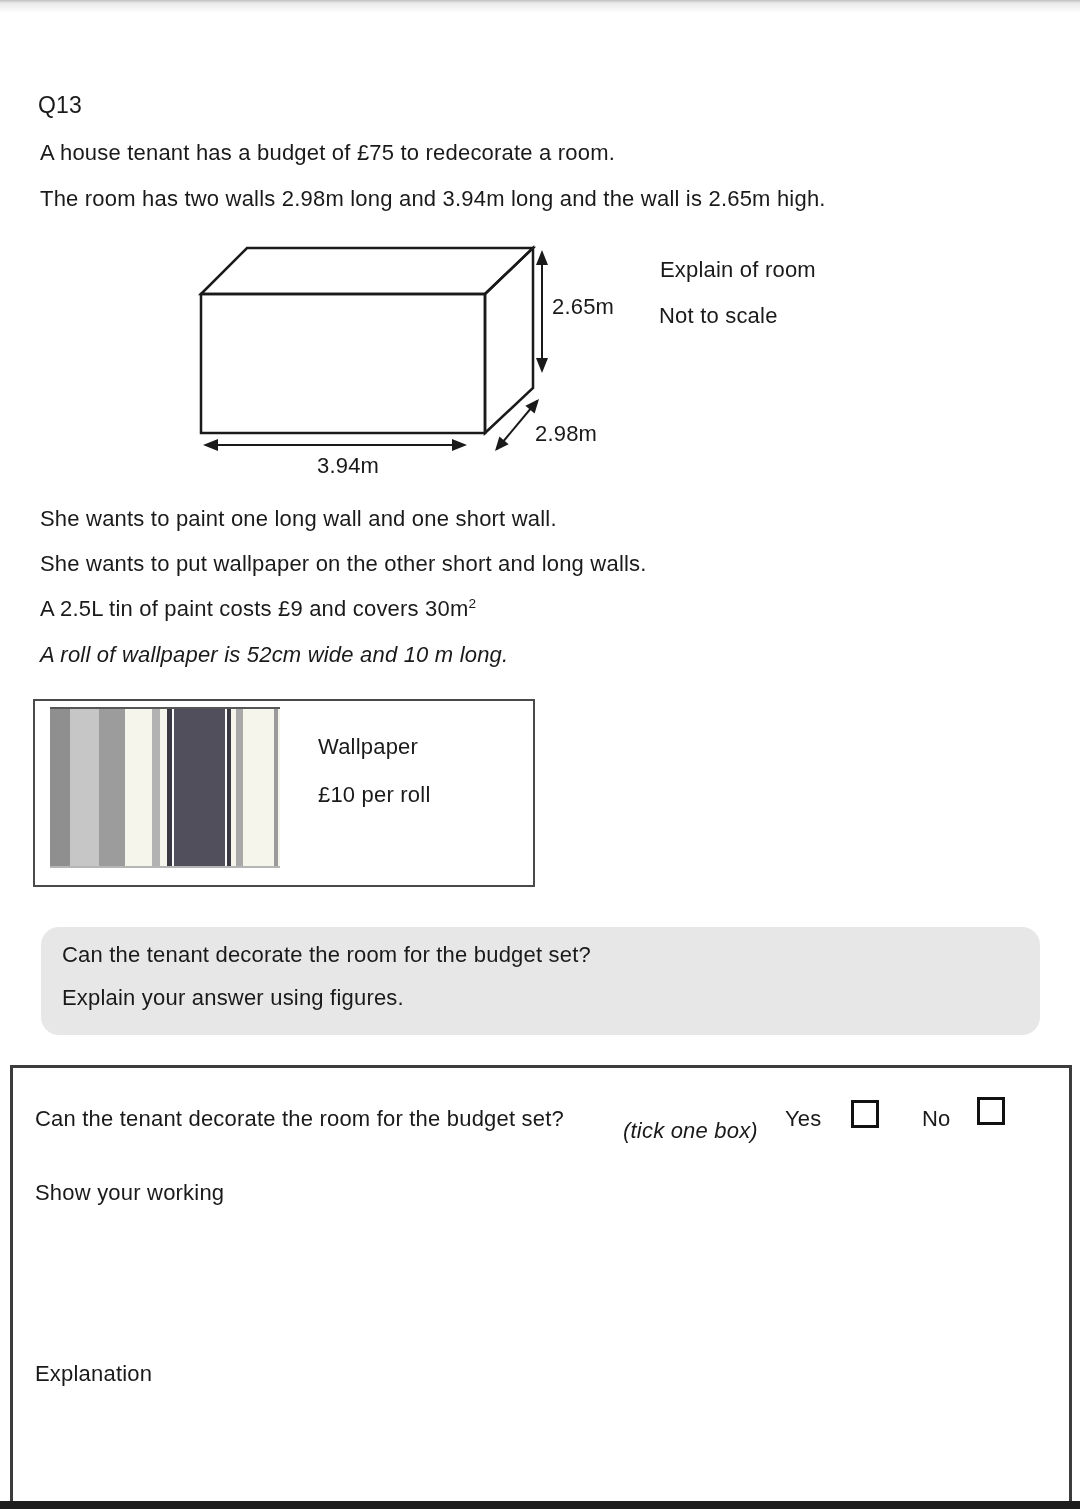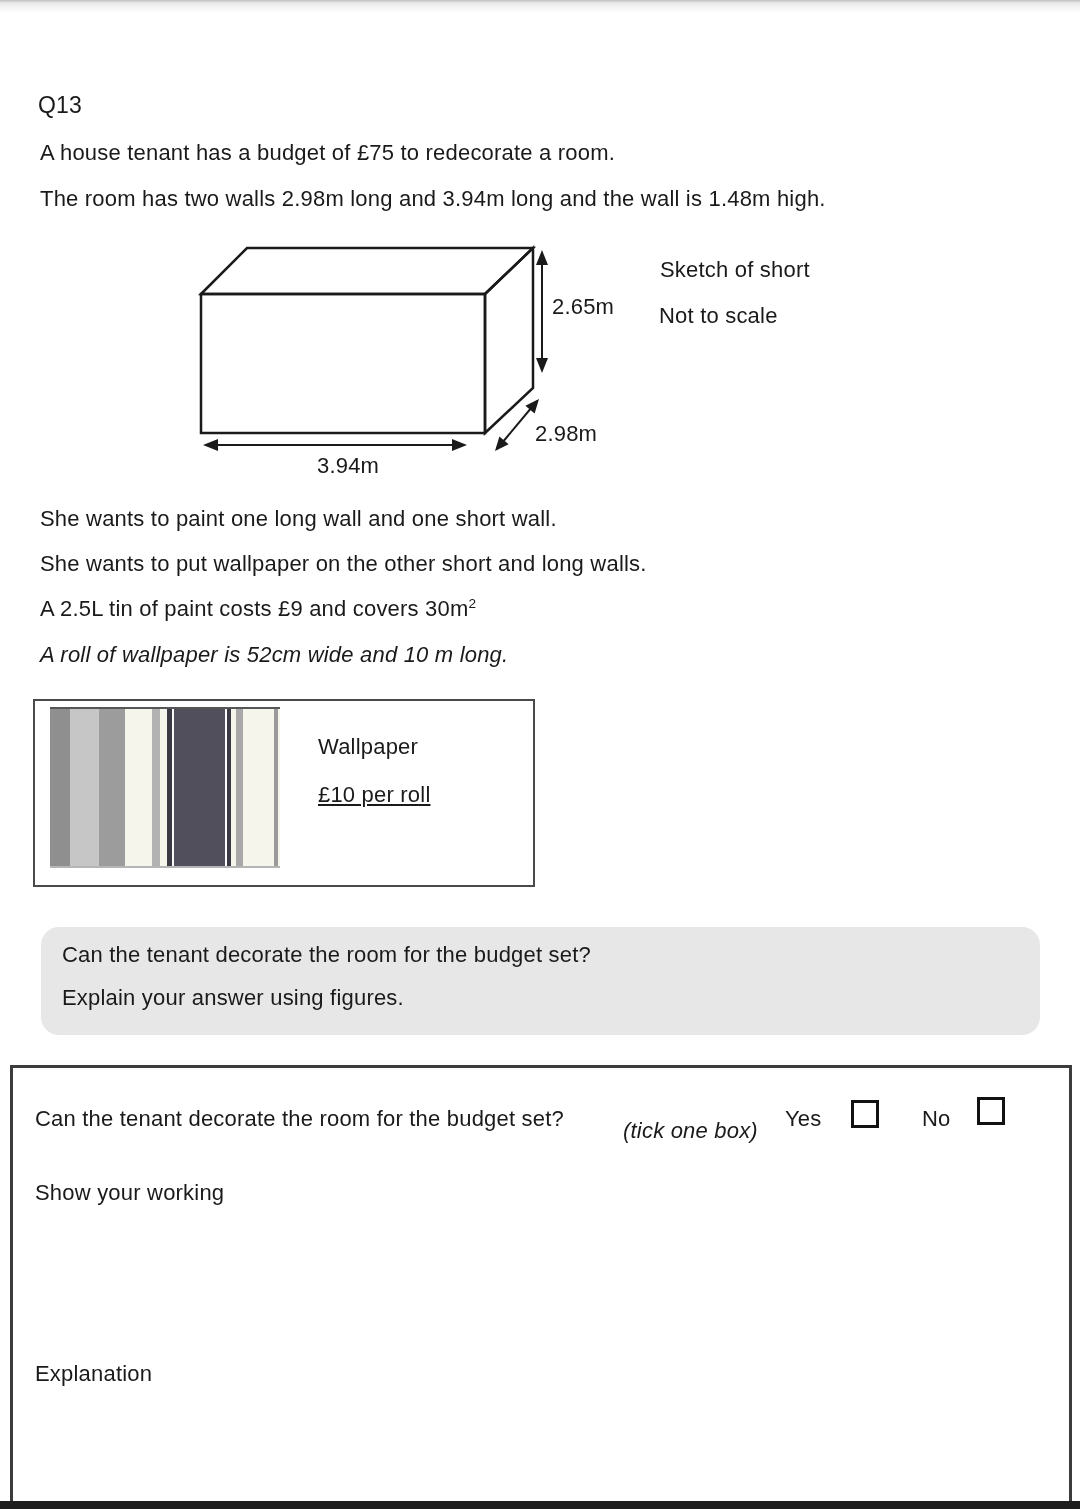--- a/index.html
+++ b/index.html
@@ -29,21 +29,21 @@
   .checkbox{position:absolute;width:28px;height:28px;border:3px solid #111111;background:#ffffff;box-sizing:border-box;}
   sup{font-size:0.62em;}
 </style>
 </head>
 <body>
 
 <div class="abs top-strip"></div>
 
 <div class="abs body-text bold" style="left:38px;top:92px;font-size:23px;">Q13</div>
 <div class="abs body-text" style="left:40px;top:140px;">A house tenant has a budget of £75 to redecorate a room.</div>
-<div class="abs body-text" style="left:40px;top:186px;">The room has two walls 2.98m long and 3.94m long and the wall is 1.48m high.</div>
+<div class="abs body-text" style="left:40px;top:186px;">The room has two walls 2.98m long and 3.94m long and the wall is 2.65m high.</div>
 
 <svg class="abs" style="left:190px;top:238px;" width="430" height="250" viewBox="0 0 430 250">
 
   <polygon points="11,56 57,10 343,10 295,56" fill="none" stroke="#1a1a1a" stroke-width="2.5"></polygon>
   <rect x="11" y="56" width="284" height="139" fill="none" stroke="#1a1a1a" stroke-width="2.5"></rect>
   <polygon points="295,56 343,10 343,150 295,195" fill="none" stroke="#1a1a1a" stroke-width="2.5"></polygon>
 
   <g stroke="#1a1a1a" fill="#1a1a1a">
     <line x1="352" y1="16" x2="352" y2="131" stroke-width="2"></line>
     <polygon points="352,12 346,27 358,27" stroke="none"></polygon>
@@ -57,21 +57,21 @@
   </g>
 
   <g stroke="#1a1a1a" fill="#1a1a1a">
     <line x1="17" y1="207" x2="273" y2="207" stroke-width="2"></line>
     <polygon points="13,207 28,201 28,213" stroke="none"></polygon>
     <polygon points="277,207 262,201 262,213" stroke="none"></polygon>
   </g>
 </svg>
 
 <div class="abs body-text bold" style="left:552px;top:294px;">2.65m</div>
-<div class="abs body-text bold" style="left:660px;top:257px;">Sketch of short</div>
+<div class="abs body-text bold" style="left:660px;top:257px;">Explain of room</div>
 <div class="abs body-text bold" style="left:659px;top:303px;">Not to scale</div>
 <div class="abs body-text bold" style="left:535px;top:421px;">2.98m</div>
 <div class="abs body-text bold" style="left:317px;top:453px;">3.94m</div>
 
 <div class="abs body-text" style="left:40px;top:506px;">She wants to paint one long wall and one short wall.</div>
 <div class="abs body-text" style="left:40px;top:551px;">She wants to put wallpaper on the other short and long walls.</div>
 <div class="abs body-text" style="left:40px;top:596px;">
   <span>A 2.5L tin of paint costs £9 and covers 30m</span><sup>2</sup>
 </div>
 <div class="abs body-text" style="left:40px;top:642px;font-style:italic;">A roll of wallpaper is 52cm wide and 10 m long.</div>
@@ -89,21 +89,21 @@
       <div style="width: 51px; background: rgb(81, 79, 91);"></div>
       <div style="width: 2px; background: rgb(250, 250, 250);"></div>
       <div style="width: 4px; background: rgb(59, 58, 68);"></div>
       <div style="width: 5px; background: rgb(246, 245, 236);"></div>
       <div style="width: 7px; background: rgb(168, 168, 168);"></div>
       <div style="width: 31px; background: rgb(246, 245, 236);"></div>
       <div style="width: 4px; background: rgb(154, 154, 154);"></div>
       <div style="width: 2px; background: rgb(246, 245, 236);"></div>
     </div>
   <div class="abs body-text" style="left:283px;top:33px;">Wallpaper</div>
-  <div class="abs body-text" style="left:283px;top:81px;text-decoration:underline;">£10 per roll</div>
+  <div class="abs body-text" style="left:283px;top:81px;">£10 per roll</div>
 </div>
 
 <div class="abs prompt-box">
   <div class="abs body-text" style="left:21px;top:15px;">Can the tenant decorate the room for the budget set?</div>
   <div class="abs body-text" style="left:21px;top:58px;">Explain your answer using figures.</div>
 </div>
 
 <div class="abs answer-box">
   <div class="abs body-text bold" style="left:22px;top:38px;">Can the tenant decorate the room for the budget set?</div>
   <div class="abs body-text italic" style="left:610px;top:38px;">(tick one box)</div>

